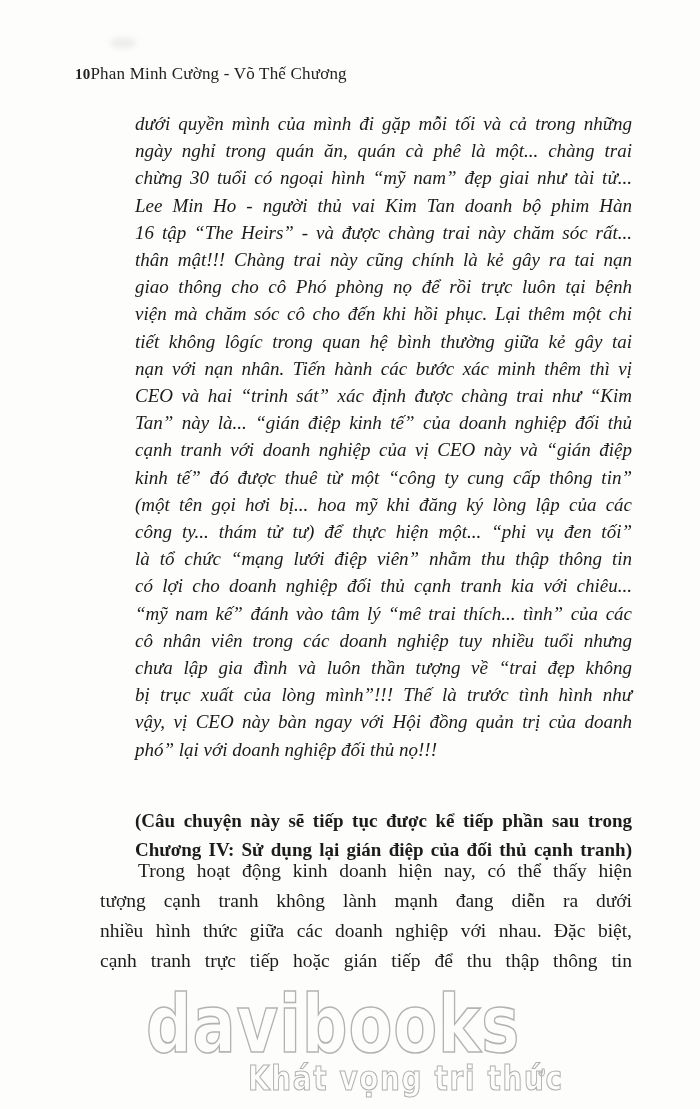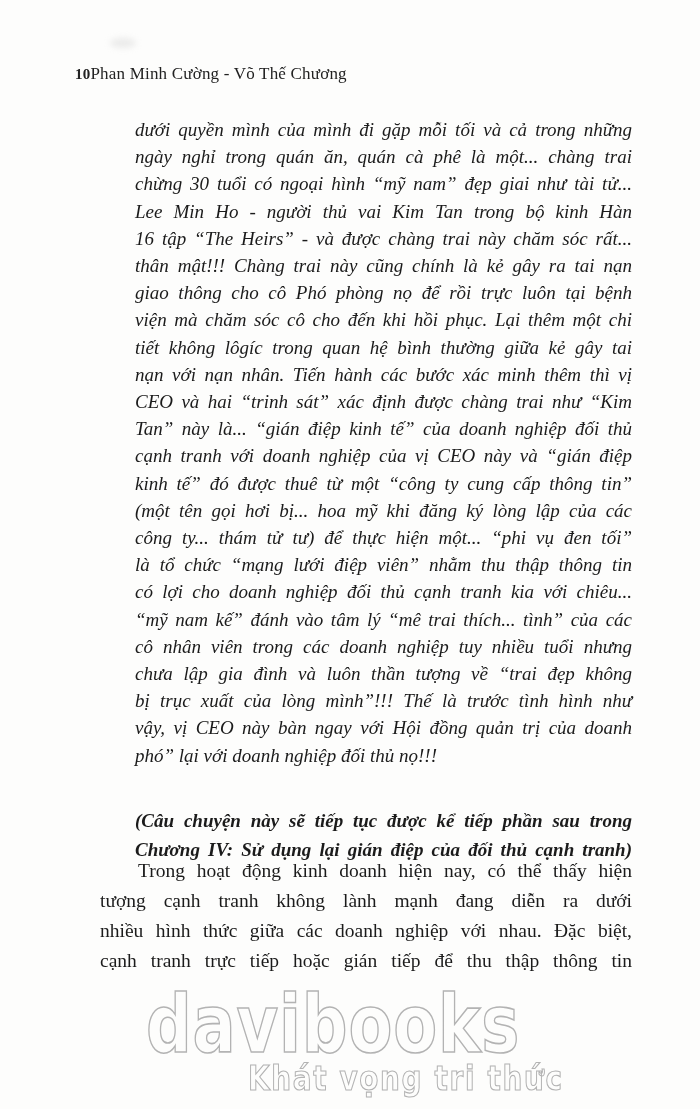--- a/index.html
+++ b/index.html
@@ -25,28 +25,28 @@
   .smudge {
     position: absolute; left: 110px; top: 38px; width: 26px; height: 10px;
     background: #c9c9c9; opacity: .35; filter: blur(3px); border-radius: 50%;
   }
 
   
   .textblock { position: absolute; z-index: 2; }
   .line { text-align: justify; text-align-last: justify; white-space: normal; }
 
   .para-story {
-    left: 135px; top: 116px; width: 497px;
+    left: 135px; top: 110px; width: 497px;
     font-style: italic; font-size: 19px; line-height: 27.2px;
   }
   .para-story .line:last-child { text-align-last: left; }
 
   .para-note {
     left: 135px; top: 806px; width: 497px;
-    font-style: italic; font-weight: bold;
+    font-weight: bold;
     font-size: 19px; line-height: 29px;
   }
 
   .para-closing {
     left: 100px; top: 856px; width: 532px;
     font-size: 19.5px; line-height: 30px;
     word-spacing: 2.5px;
   }
   .para-closing .line:first-child { text-indent: 38px; }
 
@@ -83,21 +83,21 @@
 
   <div class="watermark">
     <div class="wm-brand">davibooks</div>
     <div class="wm-slogan">Khát vọng tri thức</div>
   </div>
 
   <div class="textblock para-story">
       <div class="line">dưới quyền mình của mình đi gặp mỗi tối và cả trong những</div>
       <div class="line">ngày nghỉ trong quán ăn, quán cà phê là một... chàng trai</div>
       <div class="line">chừng 30 tuổi có ngoại hình “mỹ nam” đẹp giai như tài tử...</div>
-      <div class="line">Lee Min Ho - người thủ vai Kim Tan trong bộ kinh Hàn</div>
+      <div class="line">Lee Min Ho - người thủ vai Kim Tan doanh bộ phim Hàn</div>
       <div class="line">16 tập “The Heirs” - và được chàng trai này chăm sóc rất...</div>
       <div class="line">thân mật!!! Chàng trai này cũng chính là kẻ gây ra tai nạn</div>
       <div class="line">giao thông cho cô Phó phòng nọ để rồi trực luôn tại bệnh</div>
       <div class="line">viện mà chăm sóc cô cho đến khi hồi phục. Lại thêm một chi</div>
       <div class="line">tiết không lôgíc trong quan hệ bình thường giữa kẻ gây tai</div>
       <div class="line">nạn với nạn nhân. Tiến hành các bước xác minh thêm thì vị</div>
       <div class="line">CEO và hai “trinh sát” xác định được chàng trai như “Kim</div>
       <div class="line">Tan” này là... “gián điệp kinh tế” của doanh nghiệp đối thủ</div>
       <div class="line">cạnh tranh với doanh nghiệp của vị CEO này và “gián điệp</div>
       <div class="line">kinh tế” đó được thuê từ một “công ty cung cấp thông tin”</div>

